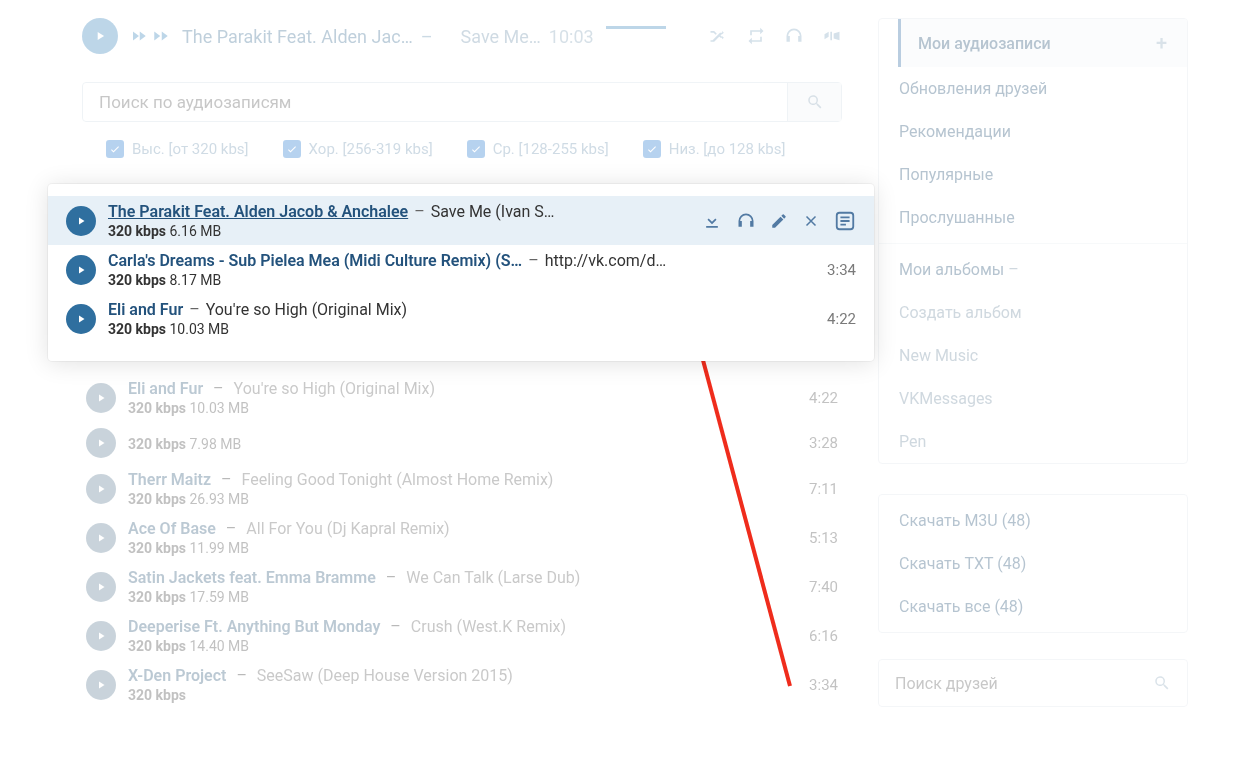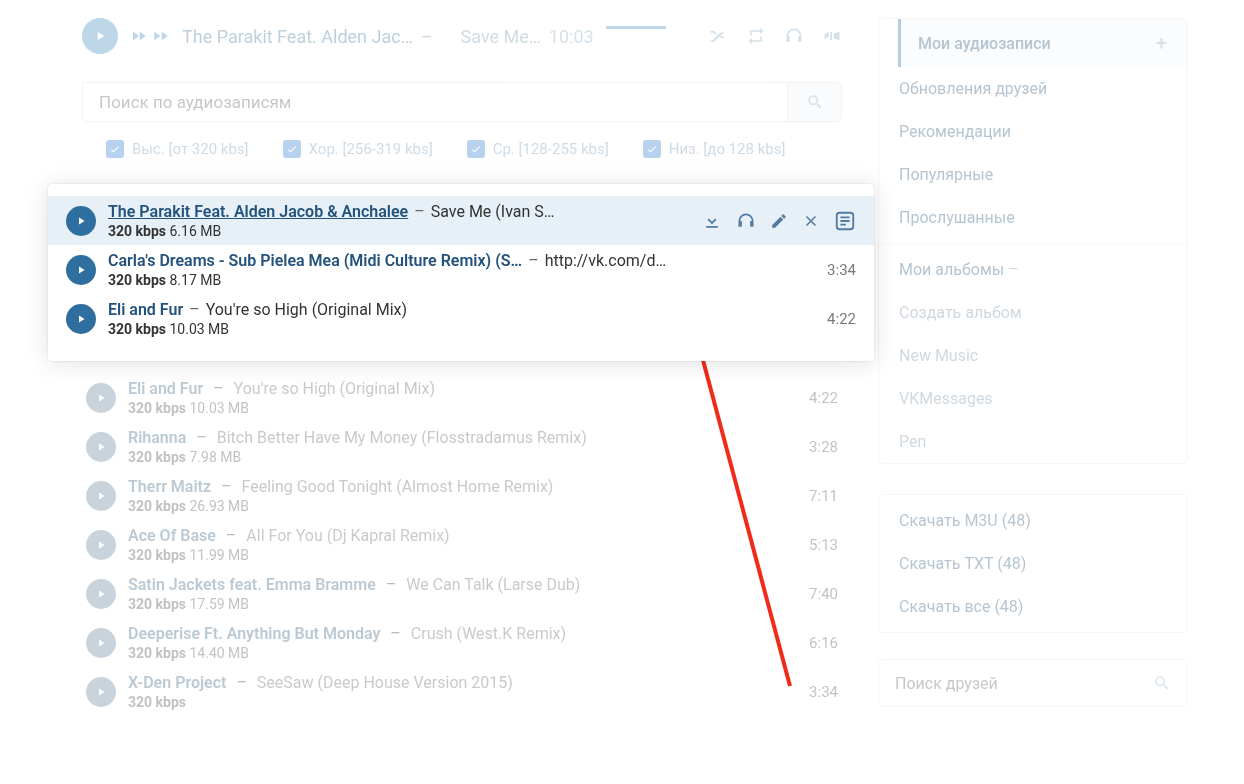--- a/index.html
+++ b/index.html
@@ -238,21 +238,20 @@
     </div>
     <div class="dur">4:22</div>
         </div>
         <div class="track">
     <div class="pbtn">
             <svg width="12" height="12" viewBox="0 0 24 24">
               <path d="M8 5v14l11-7z"></path>
             </svg>
           </div>
     <div class="tinfo">
-      <div class="tline1"><span class="artist">Rihanna</span><span class="sep"> – </span><span class="title">Bitch Better Have My Money (Flosstradamus Remix)</span></div>
       <div class="tline2"><span class="br">320 kbps</span> <span>7.98 MB</span></div>
     </div>
     <div class="dur">3:28</div>
         </div>
         <div class="track">
     <div class="pbtn">
             <svg width="12" height="12" viewBox="0 0 24 24">
               <path d="M8 5v14l11-7z"></path>
             </svg>
           </div>

